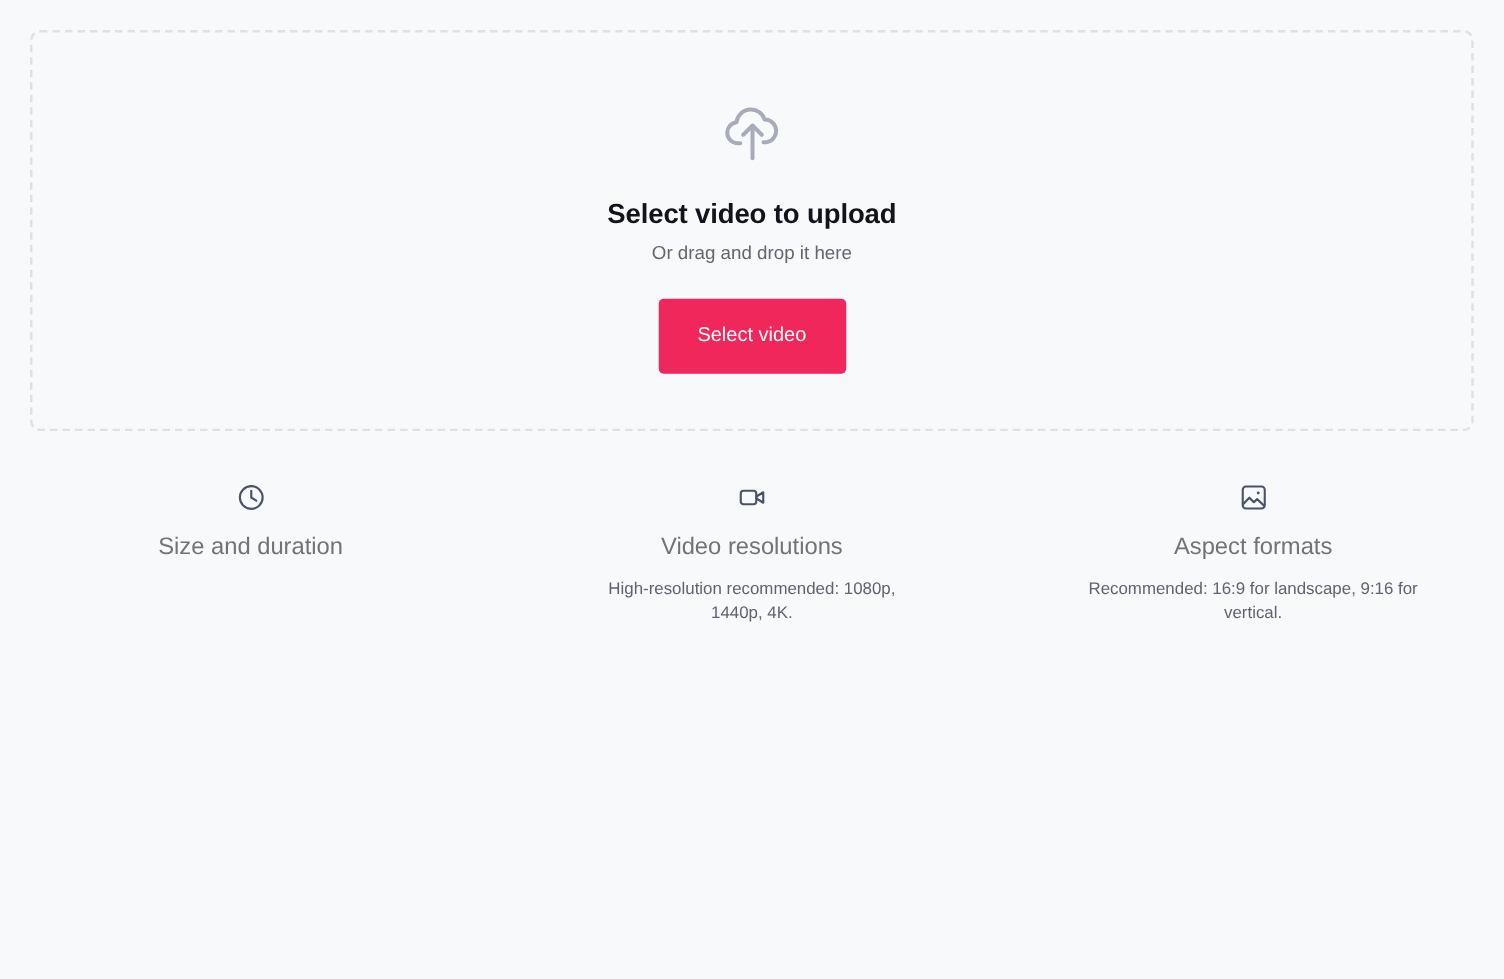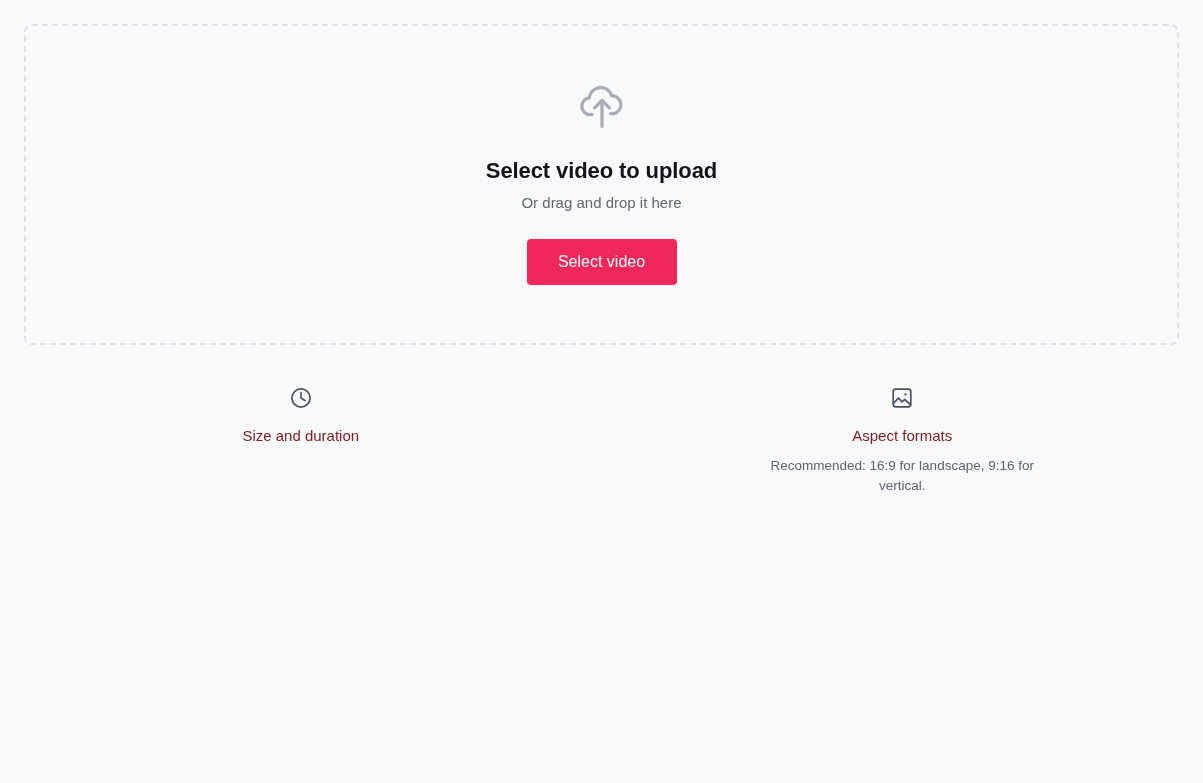--- a/index.html
+++ b/index.html
@@ -64,21 +64,21 @@
   .dz-subtitle {
     margin-top: 11px;
     font-size: 15px;
     color: #63666f;
     line-height: 1.2;
   }
 
   .select-btn {
     margin-top: 27px;
     width: 150px;
-    height: 46px;
+    height: 60px;
     border: none;
     border-radius: 4px;
     background: #f0275a;
     color: #ffffff;
     font-family: "Liberation Sans", sans-serif;
     font-size: 16px;
     line-height: 46px;
     padding: 0;
     cursor: pointer;
     text-align: center;
@@ -104,23 +104,23 @@
   .feat-icon {
     width: 24px;
     height: 24px;
     color: #4a5364;
     display: block;
   }
   .feat-icon svg { display: block; }
 
   .feat-title {
     margin-top: 17px;
-    font-size: 15px;
+    font-size: 19px;
     font-weight: normal;
-    color: #7f1d1d;
+    color: #737373;
     line-height: 1.2;
   }
   .feat-desc {
     margin-top: 11px;
     font-size: 13.5px;
     color: #5f6370;
     line-height: 1.45;
     text-align: center;
     max-width: 262px;
   }
@@ -157,20 +157,30 @@
       <span class="feat-icon">
         <svg viewBox="0 0 24 24" width="24" height="24" fill="none" stroke="currentColor" stroke-width="1.7" stroke-linecap="round" stroke-linejoin="round">
           <circle cx="12" cy="12" r="9.1"></circle>
           <path d="M12 6.6V12l4.0 2.5"></path>
         </svg>
       </span>
       <div class="feat-title">Size and duration</div>
     </div>
 
 
+    <div class="feature col-3">
+      <span class="feat-icon">
+        <svg viewBox="0 0 24 24" width="24" height="24" fill="none" stroke="currentColor" stroke-width="1.7" stroke-linecap="round" stroke-linejoin="round">
+          <rect x="2.6" y="6.6" width="12.4" height="10.8" rx="2.2"></rect>
+          <path d="M15.2 11.2l5.4-3.4v8.4l-5.4-3.4z"></path>
+        </svg>
+      </span>
+      <div class="feat-title">Video resolutions</div>
+      <div class="feat-desc">High-resolution recommended: 1080p, 1440p, 4K.</div>
+    </div>
 
     <div class="feature col-4">
       <span class="feat-icon">
         <svg viewBox="0 0 24 24" width="24" height="24" fill="none" stroke="currentColor" stroke-width="1.7" stroke-linecap="round" stroke-linejoin="round">
           <rect x="3.2" y="3.2" width="17.6" height="17.6" rx="2.6"></rect>
           <circle cx="15.6" cy="8.4" r="1.15" fill="currentColor" stroke="none"></circle>
           <path d="M3.6 17.2l4.9-5.0 3.6 3.6 2.6-2.5 5.6 5.3"></path>
         </svg>
       </span>
       <div class="feat-title">Aspect formats</div>

